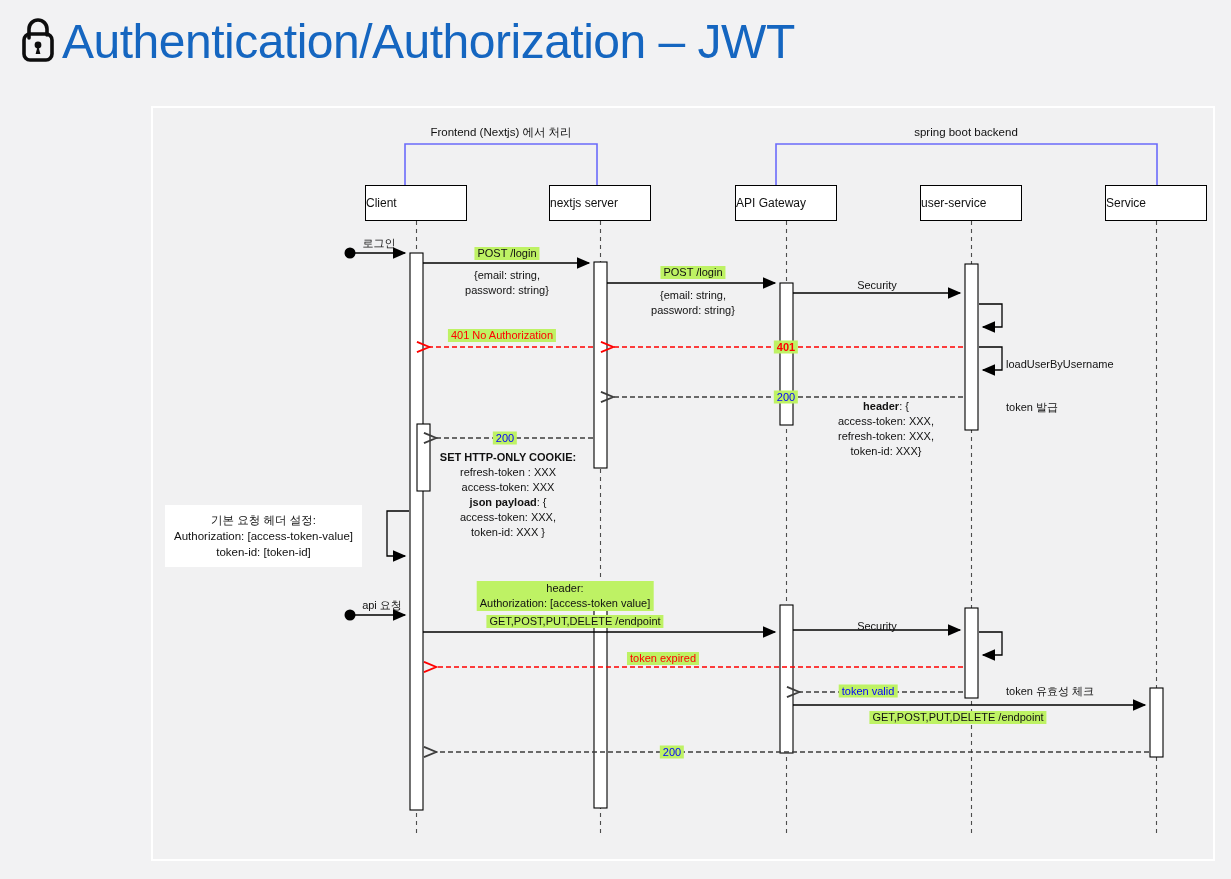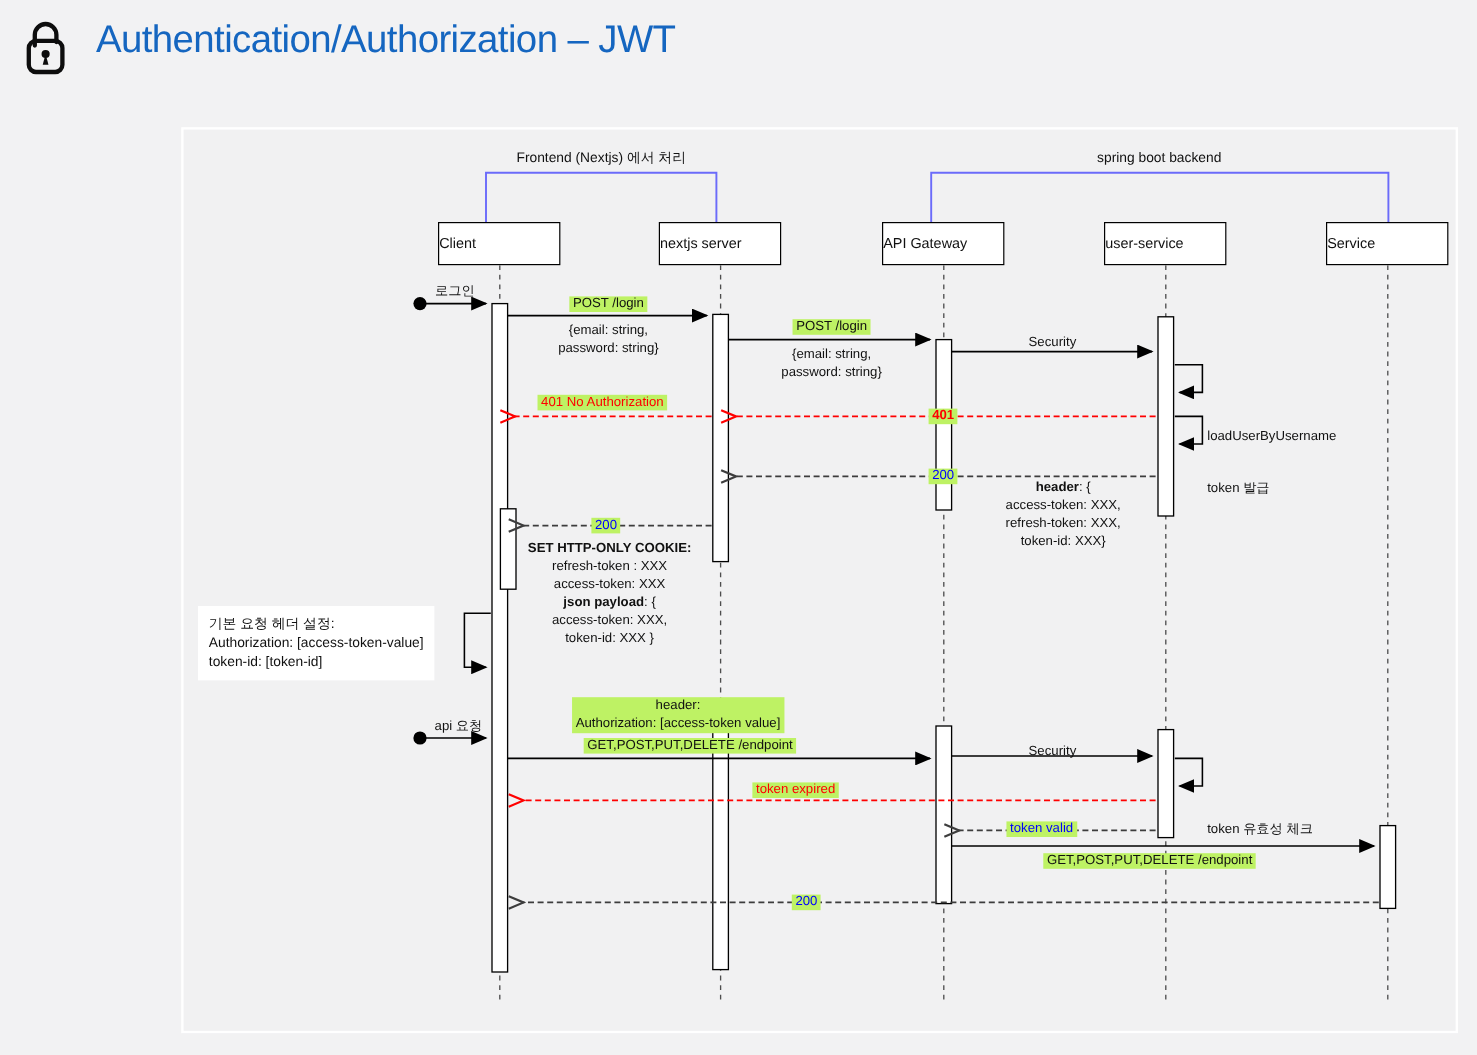--- a/index.html
+++ b/index.html
@@ -4,22 +4,22 @@
 <style>
   html,body{margin:0;padding:0;}
   body{
     width:1231px;height:879px;position:relative;overflow:hidden;
     background:#f2f2f3;
     font-family:"Liberation Sans","DejaVu Sans",sans-serif;
     color:#111;
   }
   
   .page-title{
-    position:absolute;left:80px;top:14px;
-    font-size:32px;letter-spacing:-0.5px;color:#1566c0;white-space:nowrap;
+    position:absolute;left:62px;top:14px;
+    font-size:48px;letter-spacing:-0.5px;color:#1566c0;white-space:nowrap;
   }
   .lock{position:absolute;left:16px;top:16px;}
   
   .panel{
     position:absolute;left:151px;top:106px;width:1064px;height:755px;
     background:#f1f1f2;border:2px solid #ffffff;box-sizing:border-box;
   }
   svg.canvas{position:absolute;left:0;top:0;}
   
   .pbox{
@@ -34,21 +34,21 @@
   }
   .lbl.vmid{transform:translate(-50%,-50%);}
   .wbg{background:#bef264;padding:0 3px;}
   .red{color:#ff0000;}
   .blue{color:#0000ff;}
   .left-anchor{transform:none;text-align:left;margin-top:48px;}
   .mline{line-height:15px;}
   .b{font-weight:bold;}
   .notebox{
     position:absolute;background:#ffffff;font-size:11.5px;line-height:16px;
-    text-align:left;padding:7px 9px;white-space:nowrap;
+    text-align:center;padding:7px 9px;white-space:nowrap;
   }
   .framelbl{font-size:11.5px;}
 </style>
 </head>
 <body>
 
 <svg class="lock" width="44" height="48" viewBox="0 0 44 48">
   <path d="M13,22 v-9 a9,9 0 0 1 18,0 v6" fill="none" stroke="#0d0d0d" stroke-width="3.6" stroke-linecap="round"></path>
   <rect x="8" y="18" width="28" height="26" rx="6" fill="none" stroke="#0d0d0d" stroke-width="3.6"></rect>
   <circle cx="22" cy="29" r="3.4" fill="#0d0d0d"></circle>

